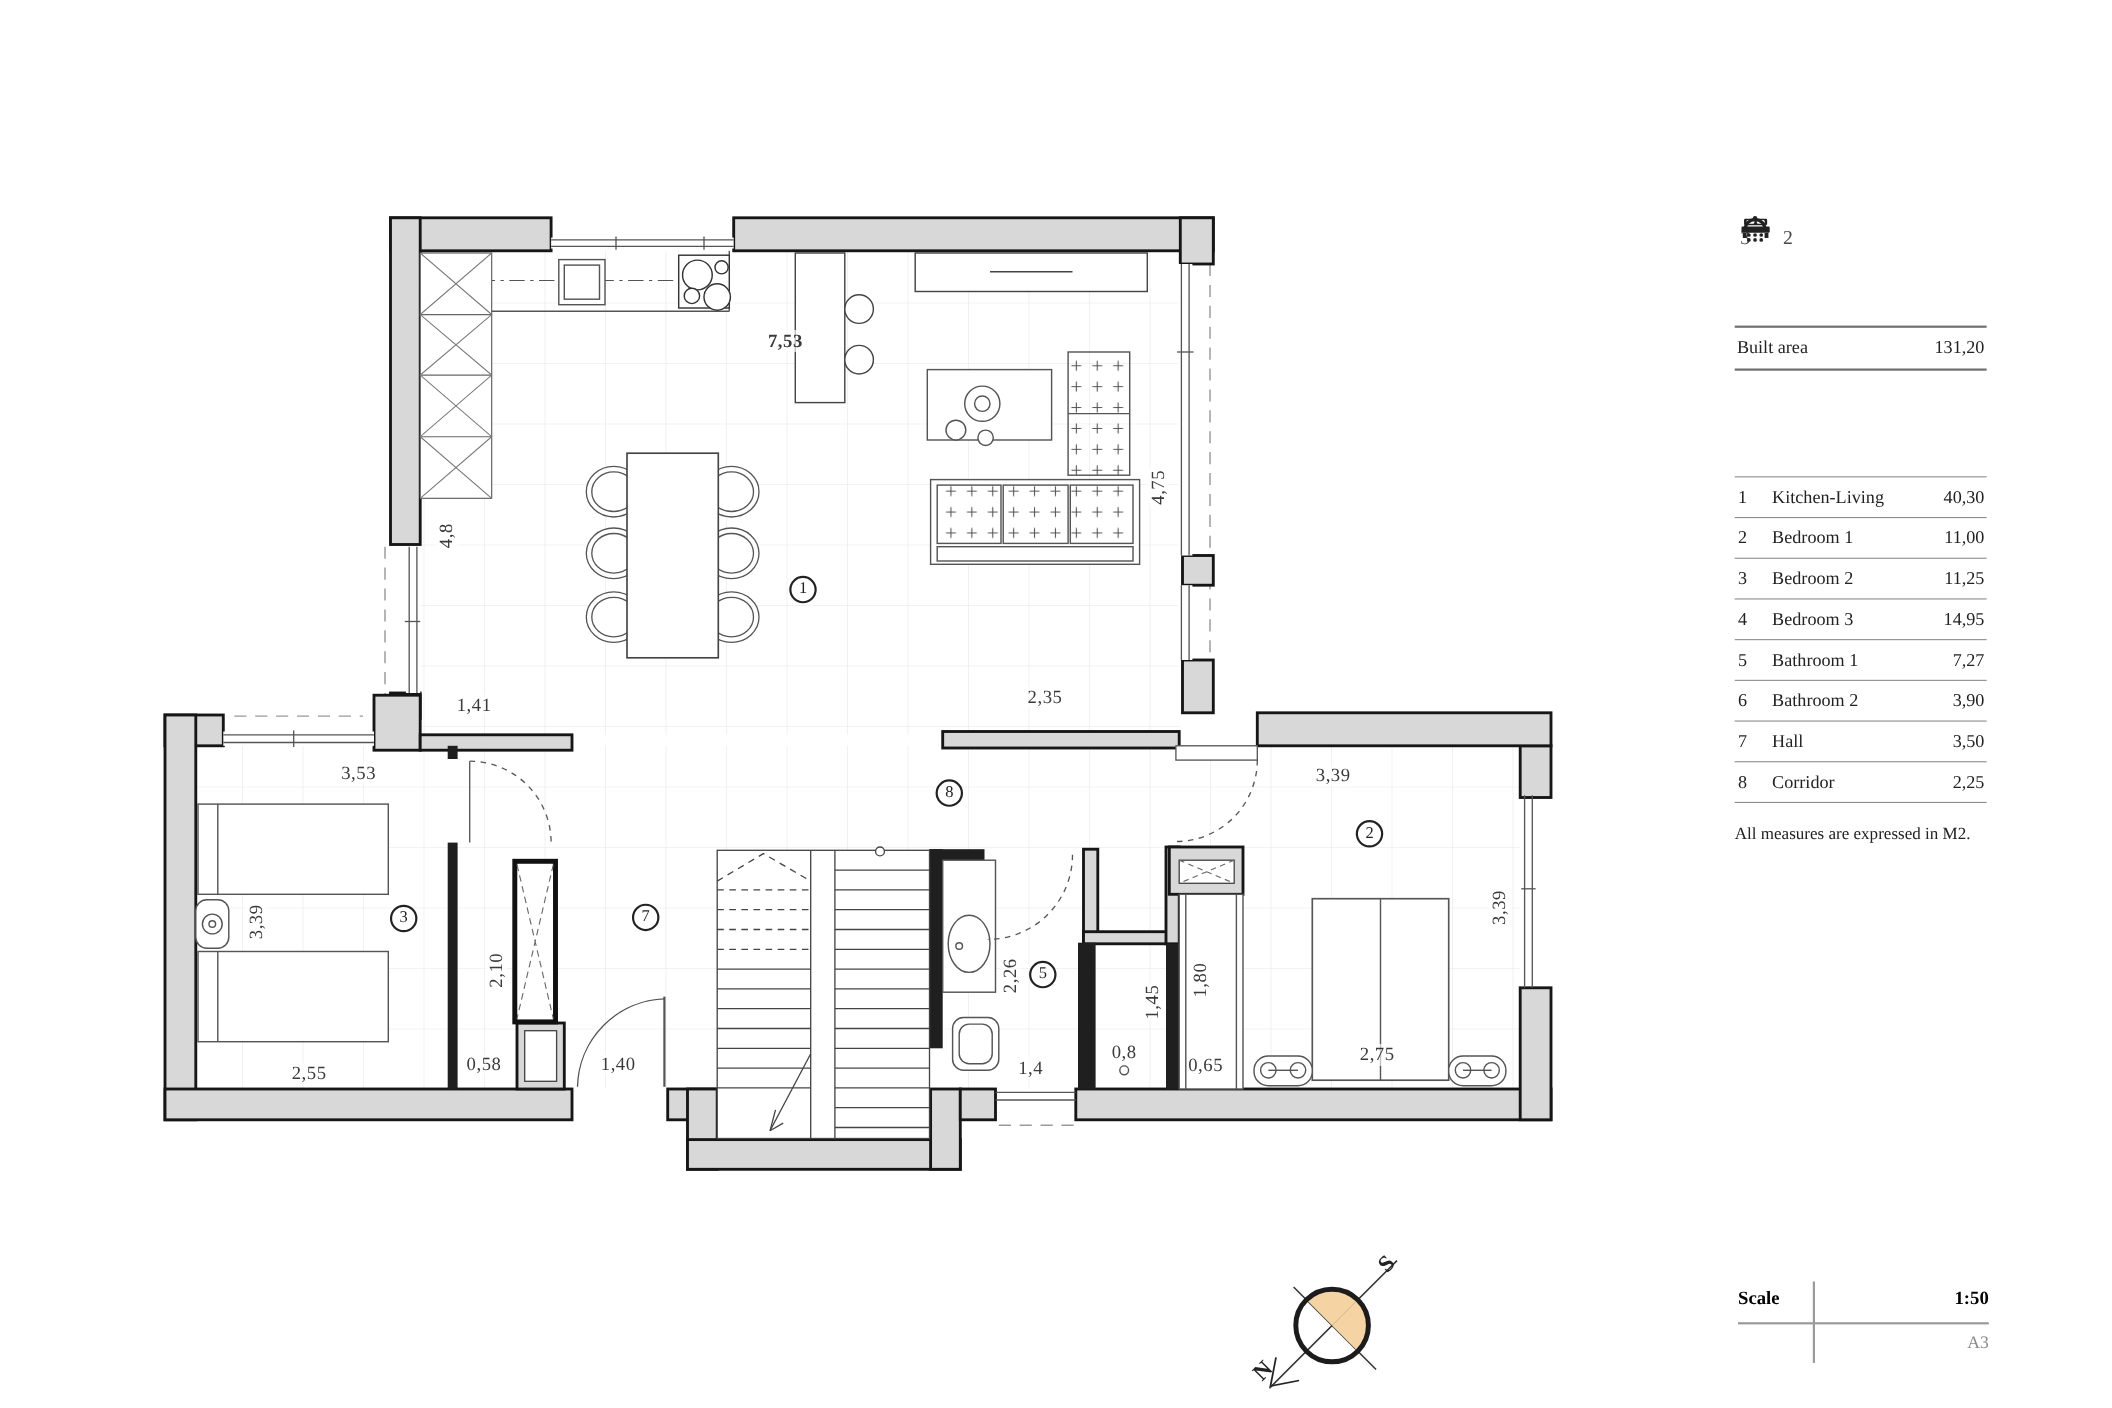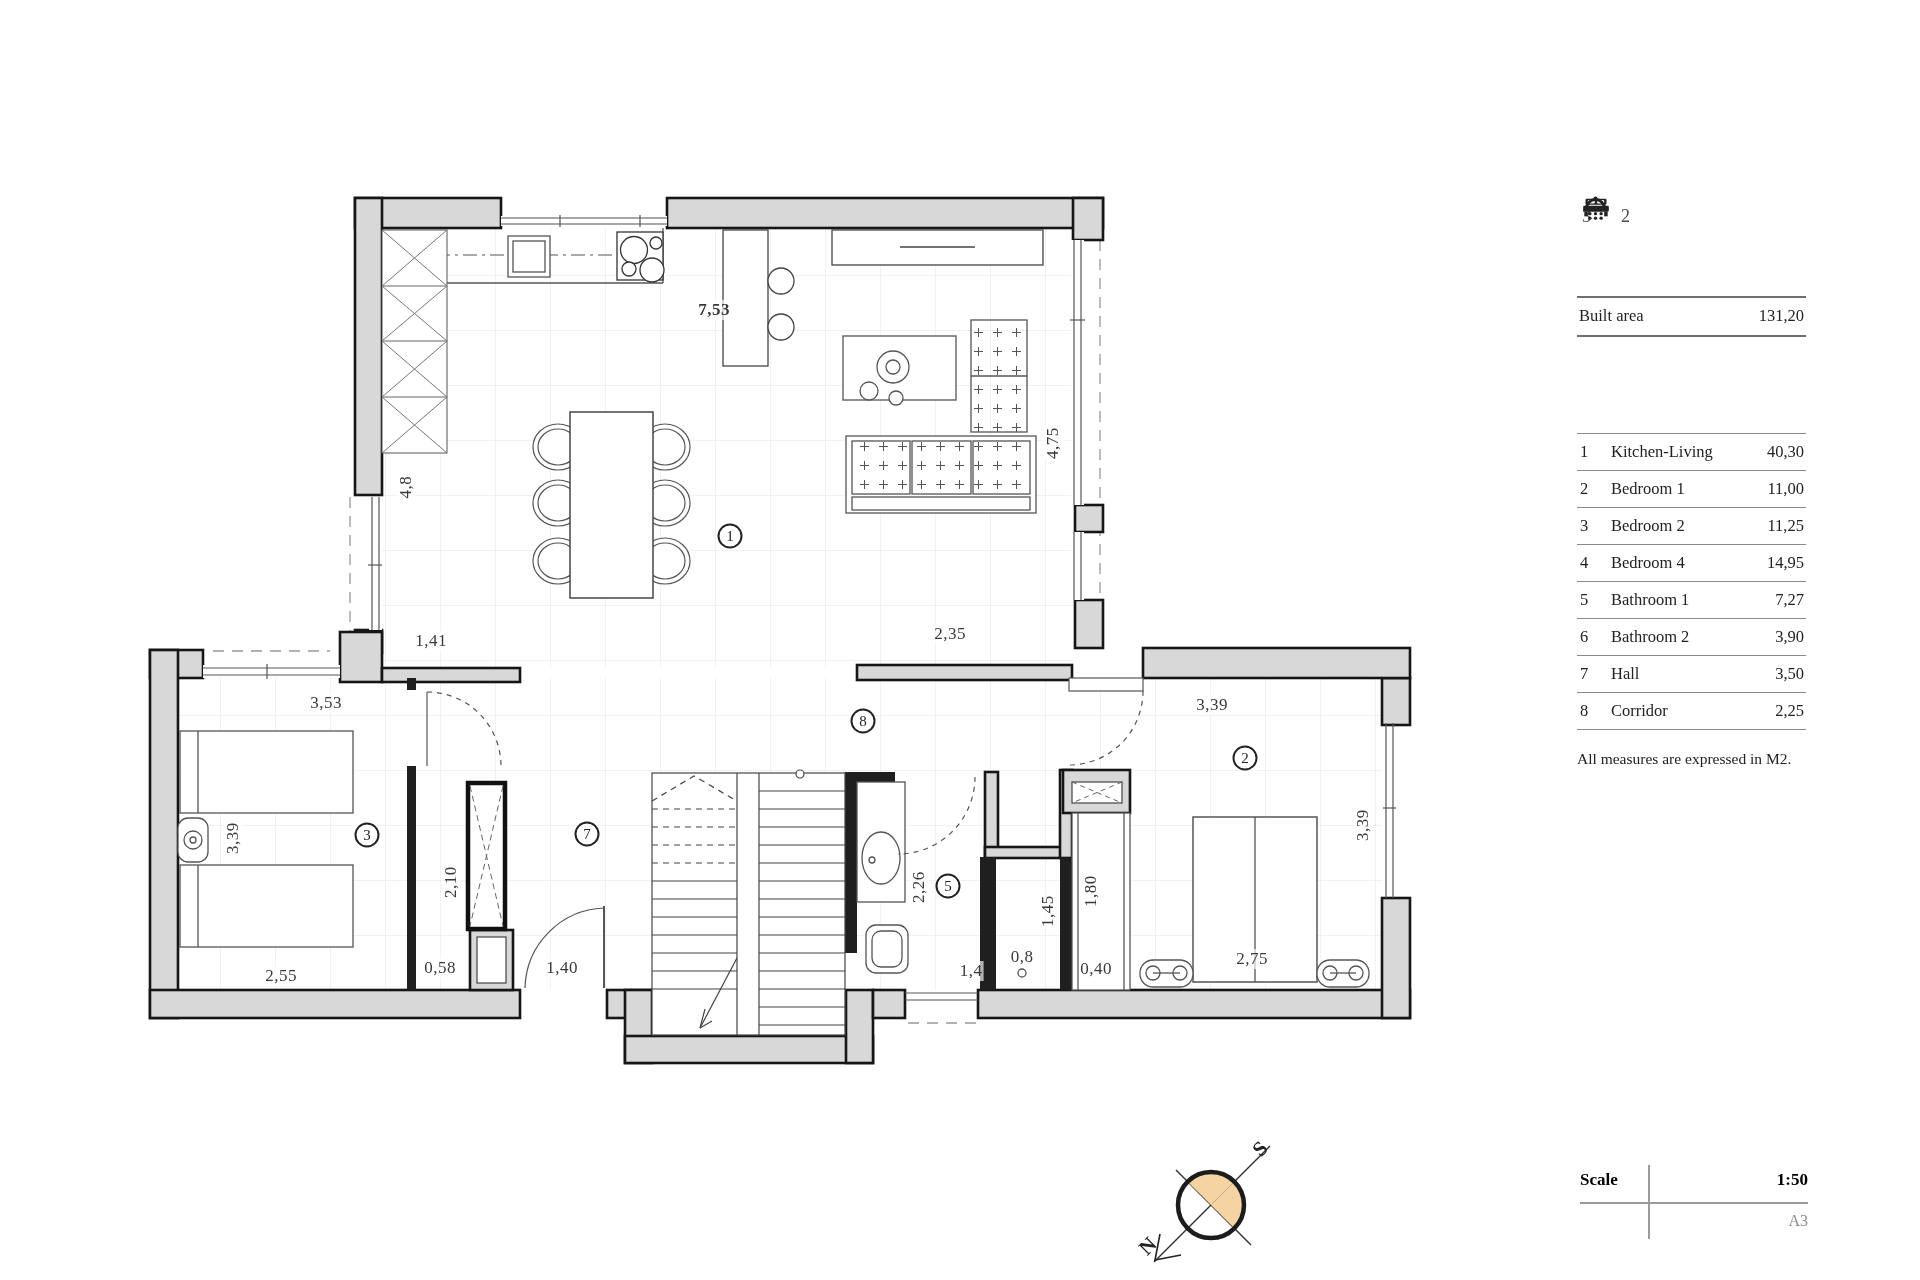--- a/index.html
+++ b/index.html
@@ -344,26 +344,26 @@
       <span class="dim" style="left: 431px; top: 641px; transform: translate(-50%, -50%) rotate(0deg);">1,41</span>
       <span class="dim" style="left: 950px; top: 634px; transform: translate(-50%, -50%) rotate(0deg);">2,35</span>
       <span class="dim" style="left: 326px; top: 703px; transform: translate(-50%, -50%) rotate(0deg);">3,53</span>
       <span class="dim" style="left: 233px; top: 838px; transform: translate(-50%, -50%) rotate(-90deg);">3,39</span>
       <span class="dim" style="left: 1212px; top: 705px; transform: translate(-50%, -50%) rotate(0deg);">3,39</span>
       <span class="dim" style="left: 1363px; top: 825px; transform: translate(-50%, -50%) rotate(-90deg);">3,39</span>
       <span class="dim" style="left: 281px; top: 976px; transform: translate(-50%, -50%) rotate(0deg); text-align: right;">2,55</span>
       <span class="dim" style="left: 451px; top: 882px; transform: translate(-50%, -50%) rotate(-90deg);">2,10</span>
       <span class="dim" style="left: 440px; top: 968px; transform: translate(-50%, -50%) rotate(0deg);">0,58</span>
       <span class="dim" style="left: 562px; top: 968px; transform: translate(-50%, -50%) rotate(0deg);">1,40</span>
-      <span class="dim" style="left: 971px; top: 971px; transform: translate(-50%, -50%) rotate(0deg);">1,4</span>
+      <span class="dim" style="left: 937px; top: 971px; transform: translate(-50%, -50%) rotate(0deg);">1,4</span>
       <span class="dim" style="left: 1022px; top: 957px; transform: translate(-50%, -50%) rotate(0deg);">0,8</span>
       <span class="dim" style="left: 919px; top: 887px; transform: translate(-50%, -50%) rotate(-90deg);">2,26</span>
       <span class="dim" style="left: 1048px; top: 911px; transform: translate(-50%, -50%) rotate(-90deg);">1,45</span>
       <span class="dim" style="left: 1091px; top: 891px; transform: translate(-50%, -50%) rotate(-90deg);">1,80</span>
-      <span class="dim" style="left: 1096px; top: 969px; transform: translate(-50%, -50%) rotate(0deg);">0,40</span>
+      <span class="dim" style="left: 1096px; top: 969px; transform: translate(-50%, -50%) rotate(0deg);">0,65</span>
       <span class="dim" style="left: 1252px; top: 959px; transform: translate(-50%, -50%) rotate(0deg);">2,75</span>
     </div>
 
   <div style="position:absolute;left:0;top:0;width:100%;height:100%;">
       <div class="marker" style="left: 730px; top: 536px;">1</div>
       <div class="marker" style="left: 1245px; top: 758px;">2</div>
       <div class="marker" style="left: 367px; top: 835px;">3</div>
       <div class="marker" style="left: 948px; top: 886px;">5</div>
       <div class="marker" style="left: 587px; top: 834px;">7</div>
       <div class="marker" style="left: 863px; top: 721px;">8</div>
@@ -412,21 +412,21 @@
           <span class="lnm">Bedroom 1</span>
           <span class="la">11,00</span>
         </div>
         <div class="lrow">
           <span class="ln">3</span>
           <span class="lnm">Bedroom 2</span>
           <span class="la">11,25</span>
         </div>
         <div class="lrow">
           <span class="ln">4</span>
-          <span class="lnm">Bedroom 4</span>
+          <span class="lnm">Bedroom 3</span>
           <span class="la">14,95</span>
         </div>
         <div class="lrow">
           <span class="ln">5</span>
           <span class="lnm">Bathroom 1</span>
           <span class="la">7,27</span>
         </div>
         <div class="lrow">
           <span class="ln">6</span>
           <span class="lnm">Bathroom 2</span>

